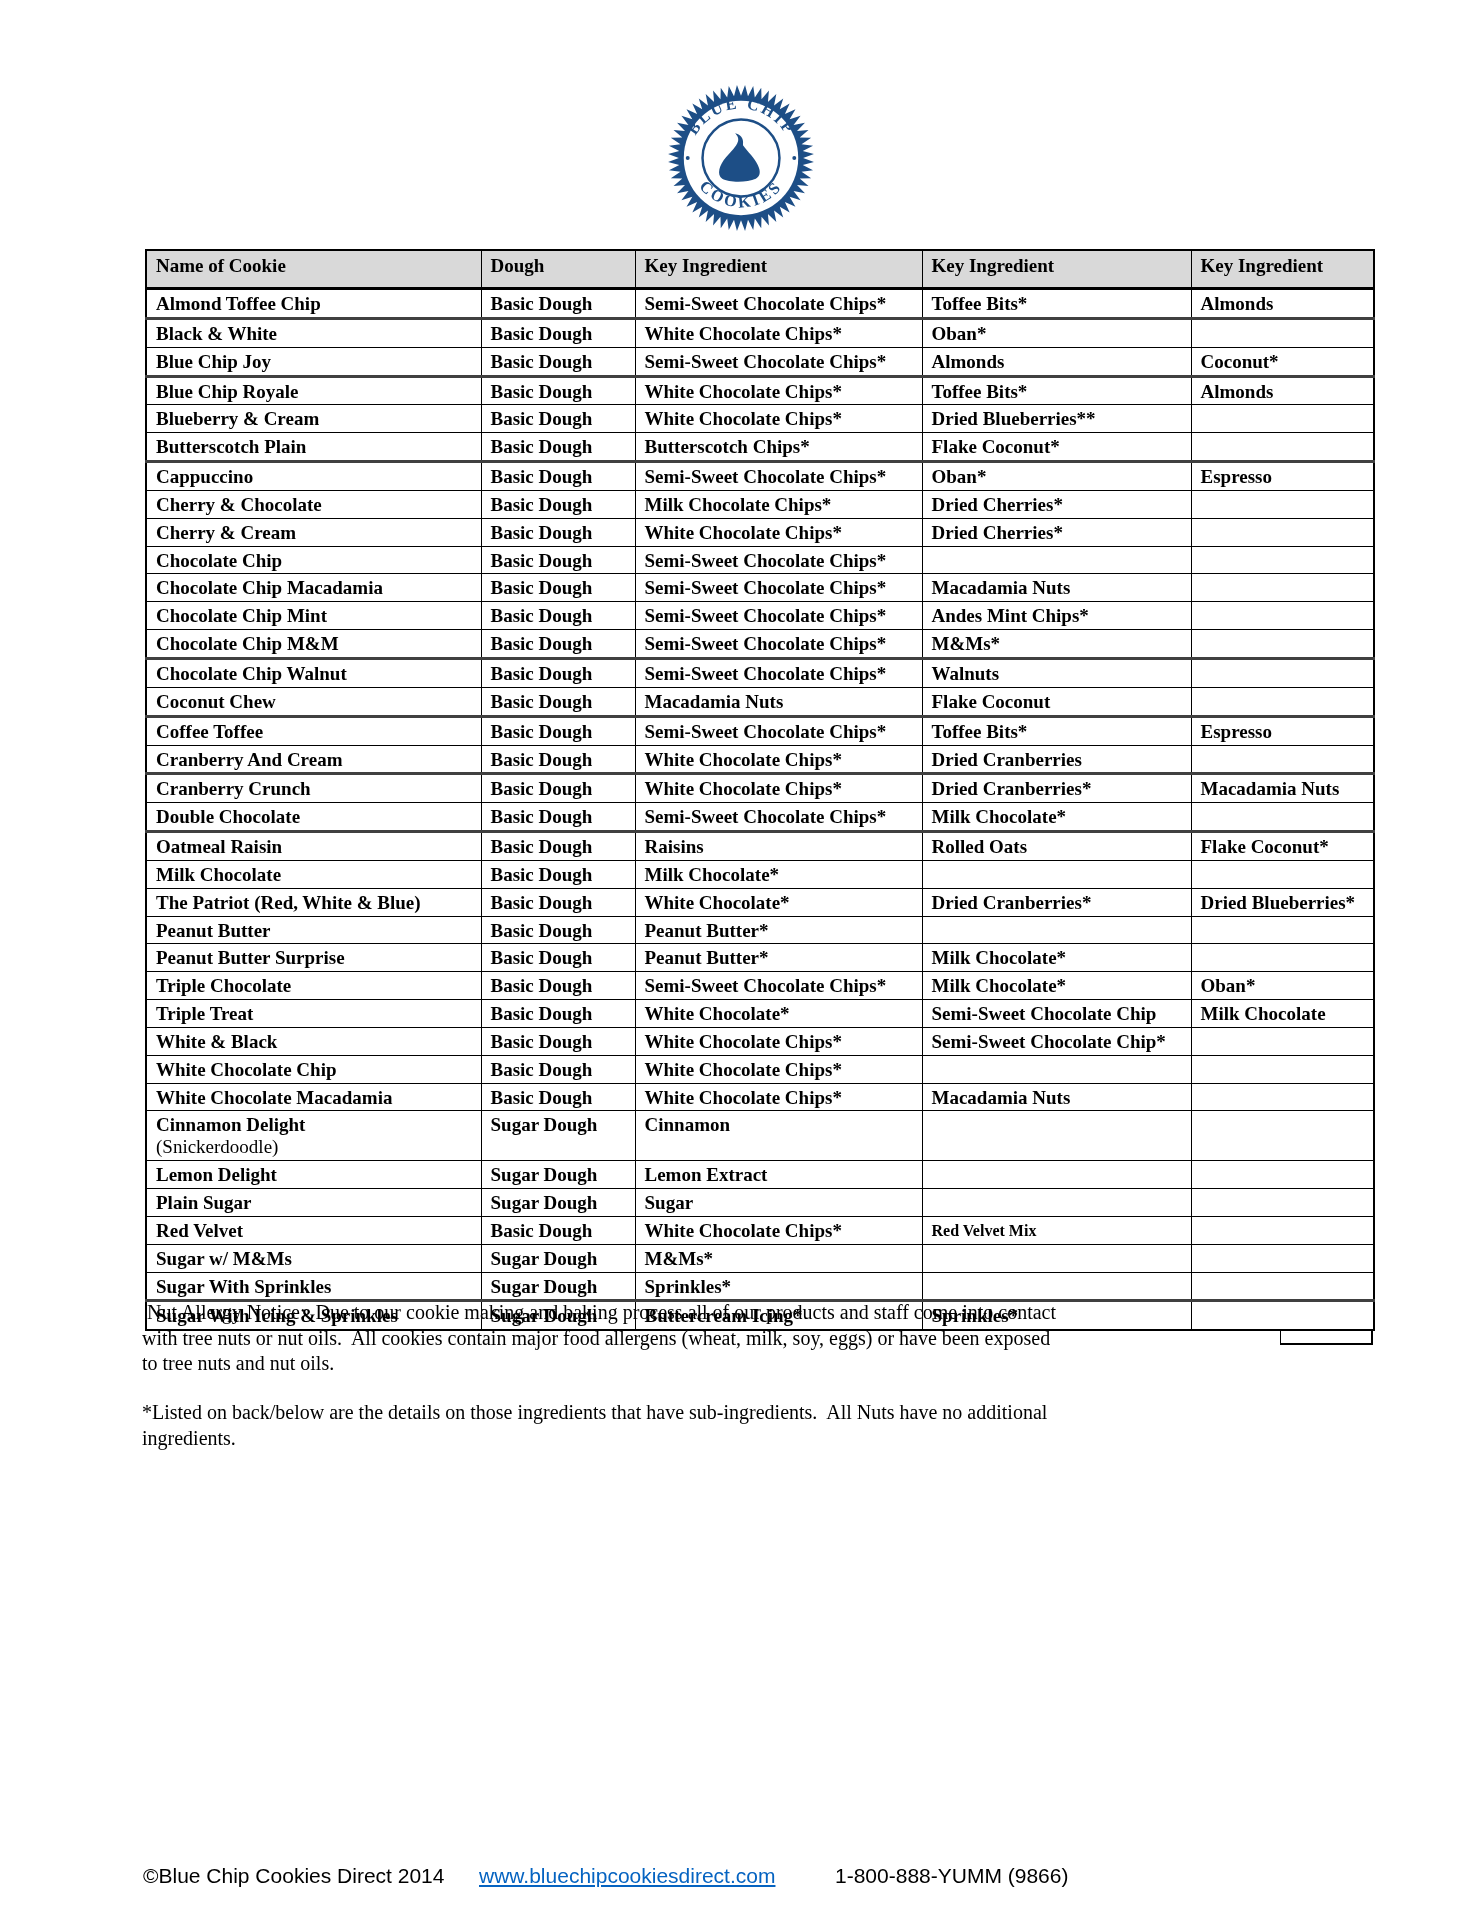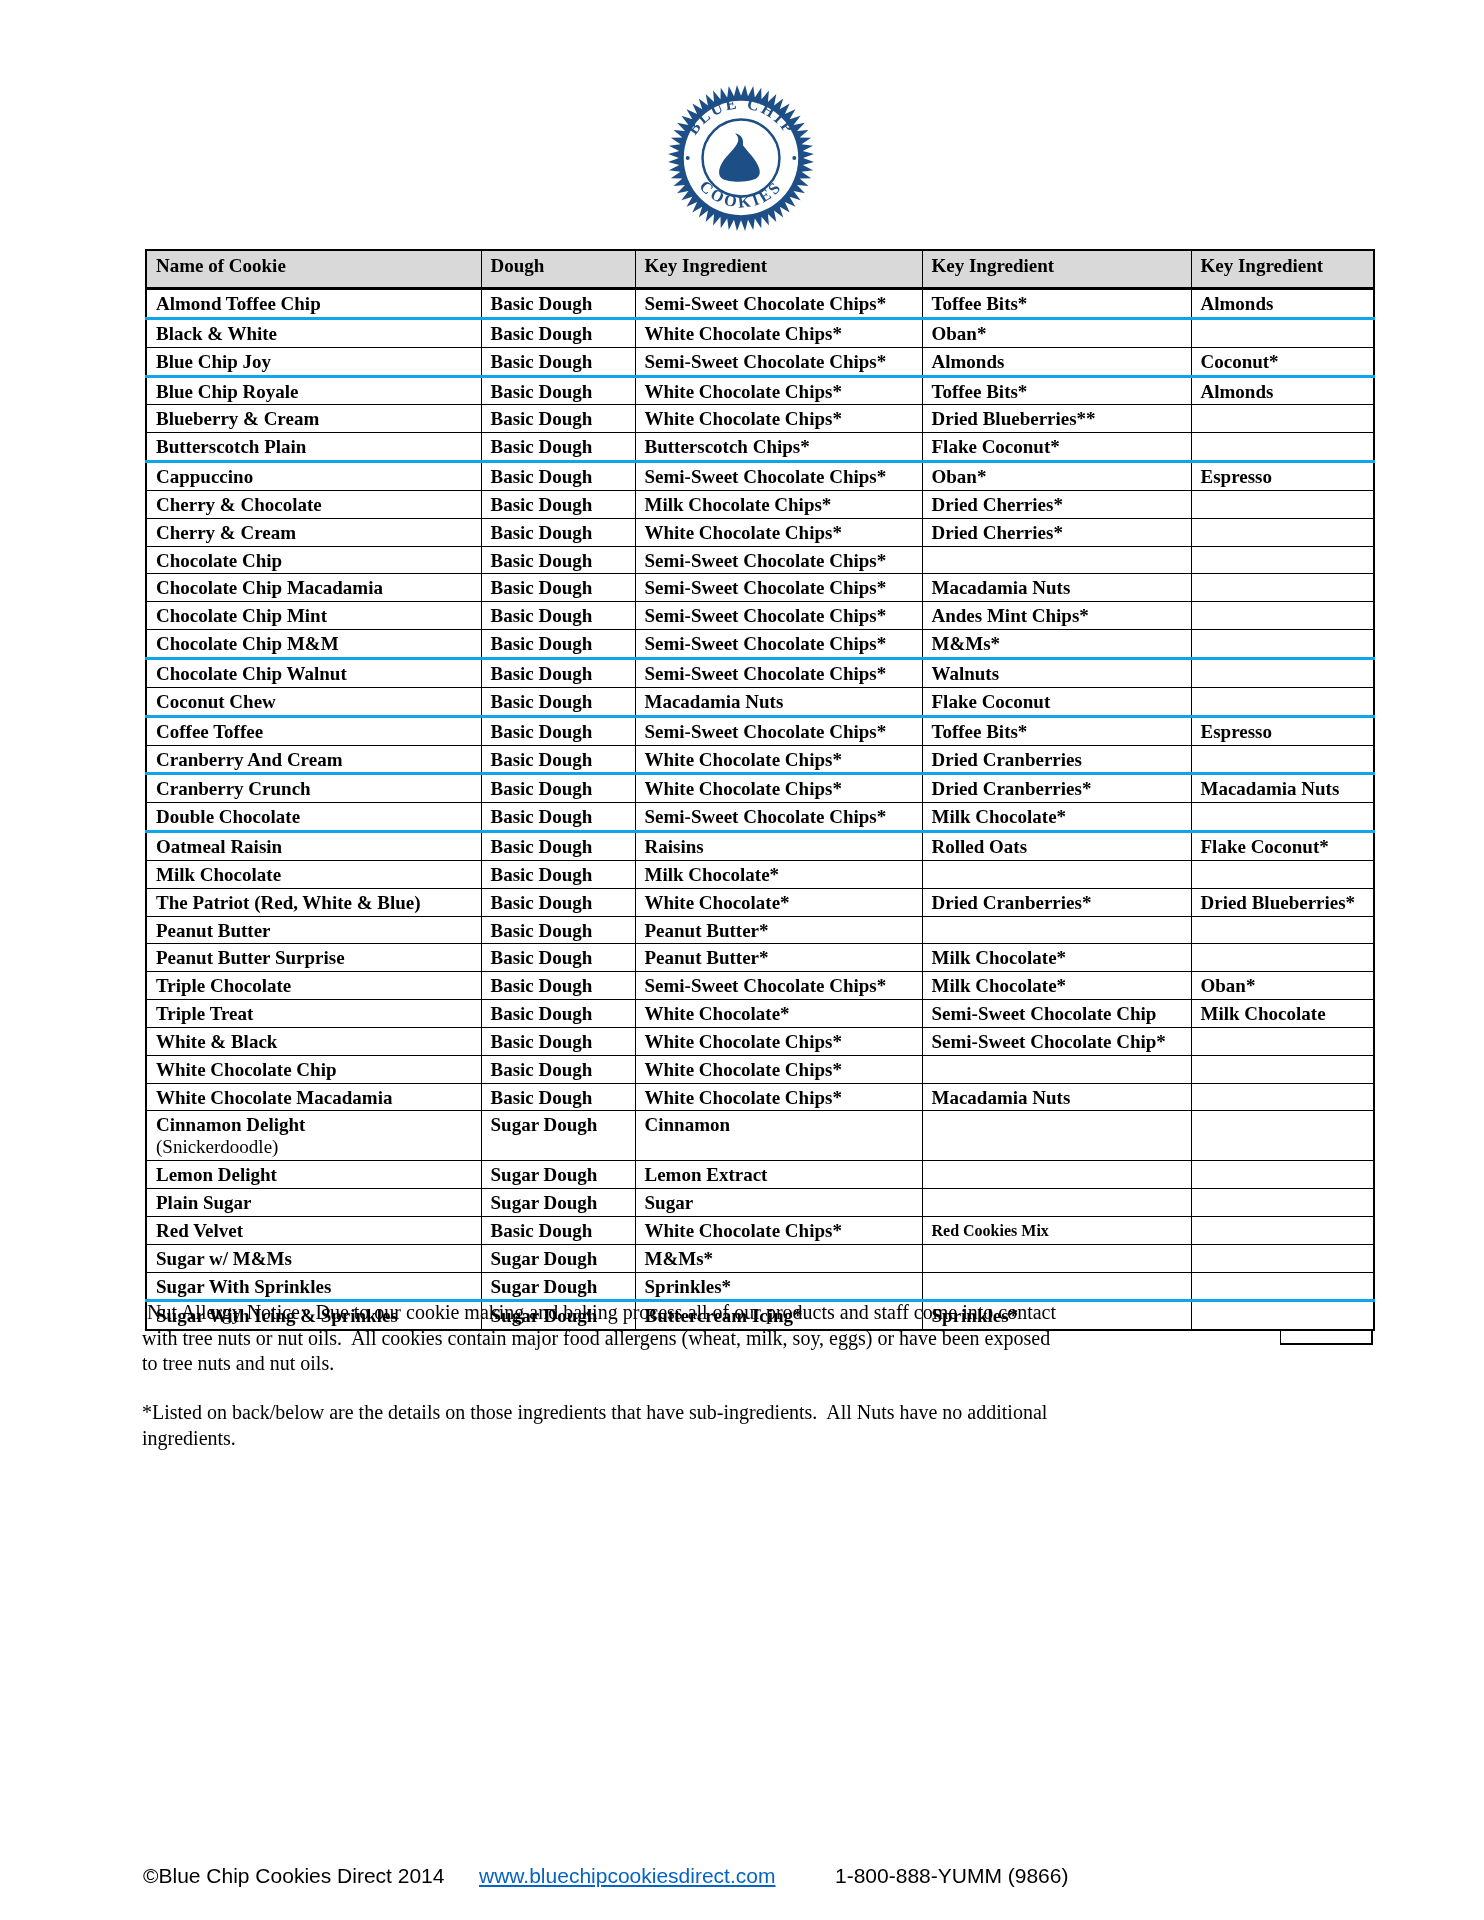--- a/index.html
+++ b/index.html
@@ -20,21 +20,21 @@
   table.cookies th, table.cookies td{
     border:1px solid #000;
     font-weight:bold;font-size:19px;line-height:1.15;
     padding:3px 9px 2px 9px;text-align:left;vertical-align:top;
     overflow:hidden;white-space:nowrap;
   }
   table.cookies thead th{
     background:#d9d9d9;height:30px;vertical-align:top;
     border-bottom:3px solid #000;padding-top:4px;
   }
-  table.cookies tr.thick td{border-bottom:3px solid #0ea5e9;}
+  table.cookies tr.thick td{border-bottom:3px solid #404040;}
   table.cookies td.small{font-size:16px;padding-top:5px;}
   table.cookies td .sub{font-weight:normal;font-size:19px;}
   
   .notch{
     position:absolute;left:1135px;top:100%;width:90px;height:12px;
     border-left:1px solid #000;border-right:2px solid #000;border-bottom:2px solid #000;
     background:#fff;
   }
   
   .para{
@@ -328,21 +328,21 @@
             <td>Plain Sugar</td>
             <td>Sugar Dough</td>
             <td>Sugar</td>
             <td></td>
             <td></td>
           </tr>
           <tr>
             <td>Red Velvet</td>
             <td>Basic Dough</td>
             <td>White Chocolate Chips*</td>
-            <td class="small">Red Cookies Mix</td>
+            <td class="small">Red Velvet Mix</td>
             <td></td>
           </tr>
           <tr>
             <td>Sugar w/ M&amp;Ms</td>
             <td>Sugar Dough</td>
             <td>M&amp;Ms*</td>
             <td></td>
             <td></td>
           </tr>
           <tr class="thick">

